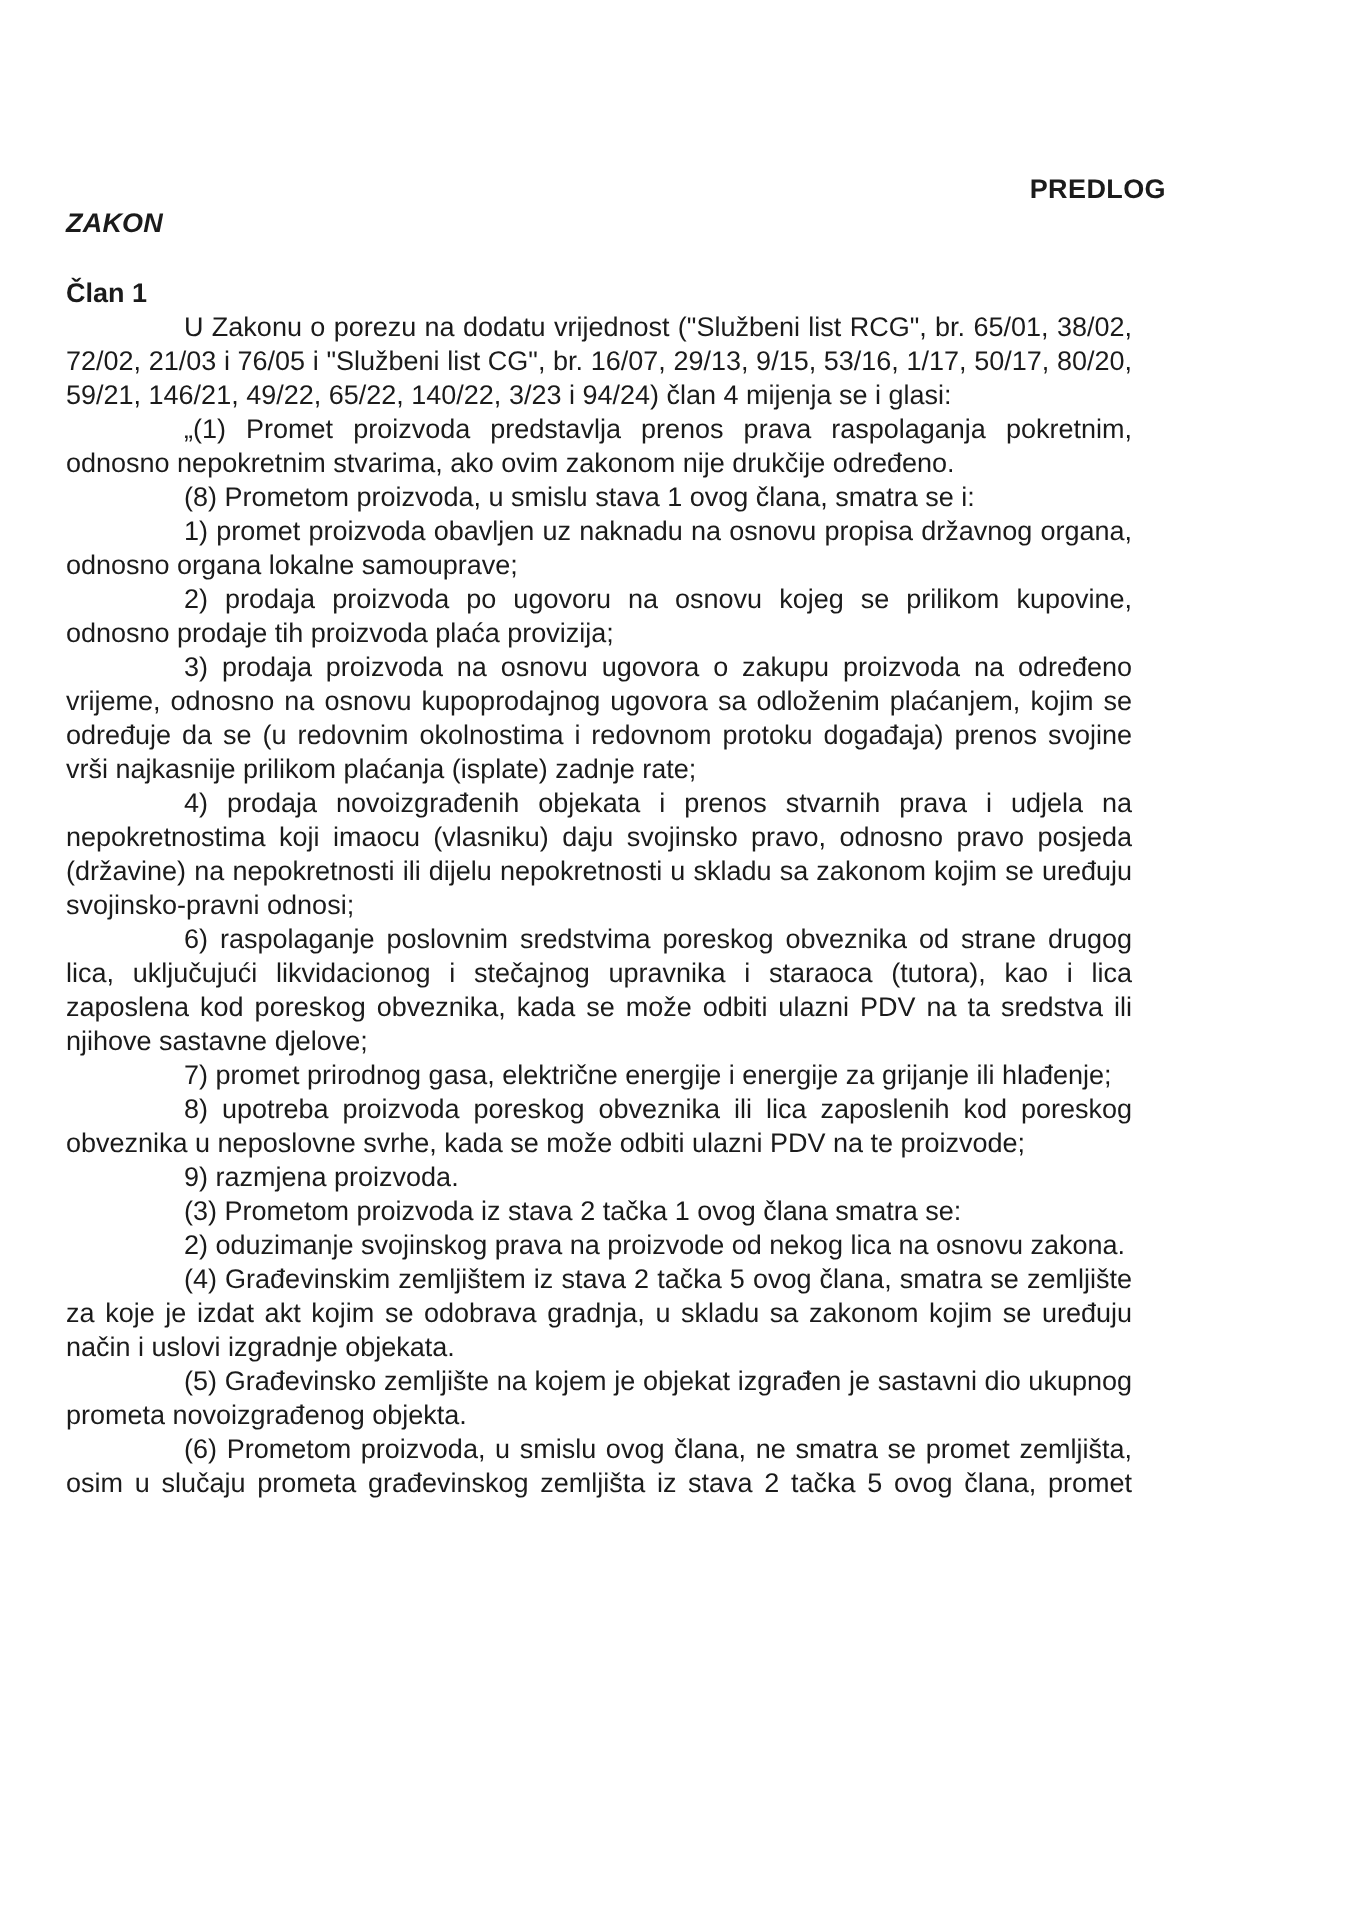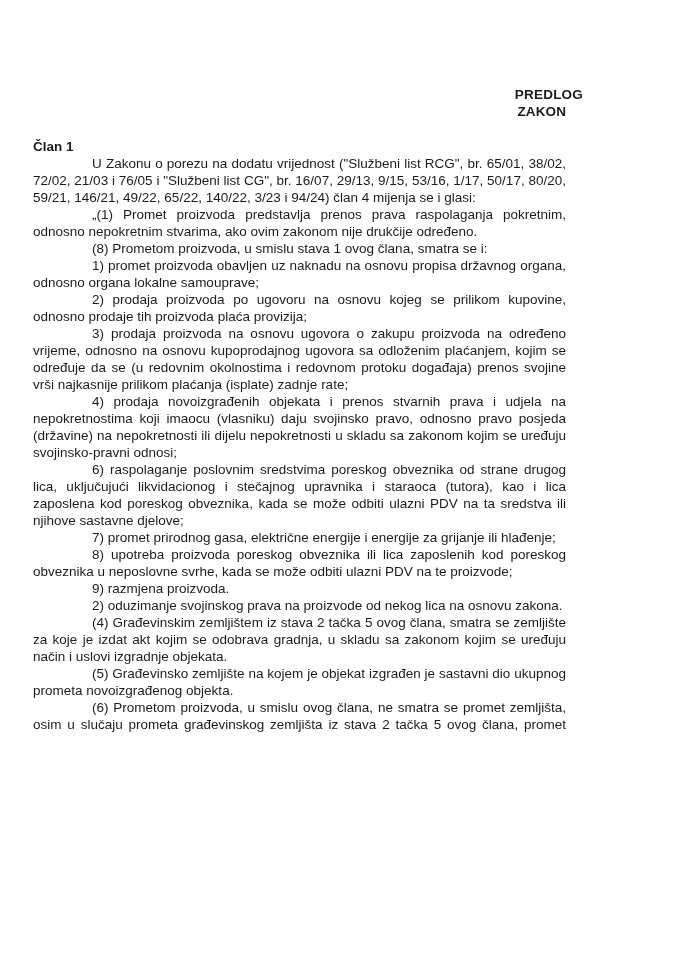--- a/index.html
+++ b/index.html
@@ -20,23 +20,24 @@
     color: #1b1b1b;
     overflow: hidden;
   }
   .predlog {
     text-align: right;
     font-weight: bold;
     margin-right: -17px;
     letter-spacing: 0.2px;
   }
   .doc-title {
-    text-align: right;
+    text-align: left;
     font-weight: bold;
     letter-spacing: 0.1px;
+    font-style: italic;
   }
   .article-heading {
     text-align: left;
     font-weight: bold;
     margin-top: 18px;
   }
   .body-text p {
     margin: 0;
     text-align: justify;
     text-indent: 59px;
@@ -57,18 +58,19 @@
     <p>„(1) Promet proizvoda predstavlja prenos prava raspolaganja pokretnim, odnosno nepokretnim stvarima, ako ovim zakonom nije drukčije određeno.</p>
     <p>(8) Prometom proizvoda, u smislu stava 1 ovog člana, smatra se i:</p>
     <p>1) promet proizvoda obavljen uz naknadu na osnovu propisa državnog organa, odnosno organa lokalne samouprave;</p>
     <p>2) prodaja proizvoda po ugovoru na osnovu kojeg se prilikom kupovine, odnosno prodaje tih proizvoda plaća provizija;</p>
     <p>3) prodaja proizvoda na osnovu ugovora o zakupu proizvoda na određeno vrijeme, odnosno na osnovu kupoprodajnog ugovora sa odloženim plaćanjem, kojim se određuje da se (u redovnim okolnostima i redovnom protoku događaja) prenos svojine vrši najkasnije prilikom plaćanja (isplate) zadnje rate;</p>
     <p>4) prodaja novoizgrađenih objekata i prenos stvarnih prava i udjela na nepokretnostima koji imaocu (vlasniku) daju svojinsko pravo, odnosno pravo posjeda (državine) na nepokretnosti ili dijelu nepokretnosti u skladu sa zakonom kojim se uređuju svojinsko-pravni odnosi;</p>
     <p>6) raspolaganje poslovnim sredstvima poreskog obveznika od strane drugog lica, uključujući likvidacionog i stečajnog upravnika i staraoca (tutora), kao i lica zaposlena kod poreskog obveznika, kada se može odbiti ulazni PDV na ta sredstva ili njihove sastavne djelove;</p>
     <p>7) promet prirodnog gasa, električne energije i energije za grijanje ili hlađenje;</p>
     <p>8) upotreba proizvoda poreskog obveznika ili lica zaposlenih kod poreskog obveznika u neposlovne svrhe, kada se može odbiti ulazni PDV na te proizvode;</p>
     <p>9) razmjena proizvoda.</p>
+    <p>(3) Prometom proizvoda iz stava 2 tačka 1 ovog člana smatra se:</p>
     <p>2) oduzimanje svojinskog prava na proizvode od nekog lica na osnovu zakona.</p>
     <p>(4) Građevinskim zemljištem iz stava 2 tačka 5 ovog člana, smatra se zemljište za koje je izdat  akt kojim se odobrava gradnja, u skladu sa zakonom kojim se uređuju način i uslovi izgradnje objekata.</p>
     <p>(5) Građevinsko zemljište na kojem je objekat izgrađen je sastavni dio ukupnog prometa novoizgrađenog objekta.</p>
     <p class="continued">(6) Prometom proizvoda, u smislu ovog člana, ne smatra se promet zemljišta, osim u slučaju prometa građevinskog zemljišta iz stava 2 tačka 5 ovog člana, promet</p>
   </div>
 </div>
 
 </body></html>

